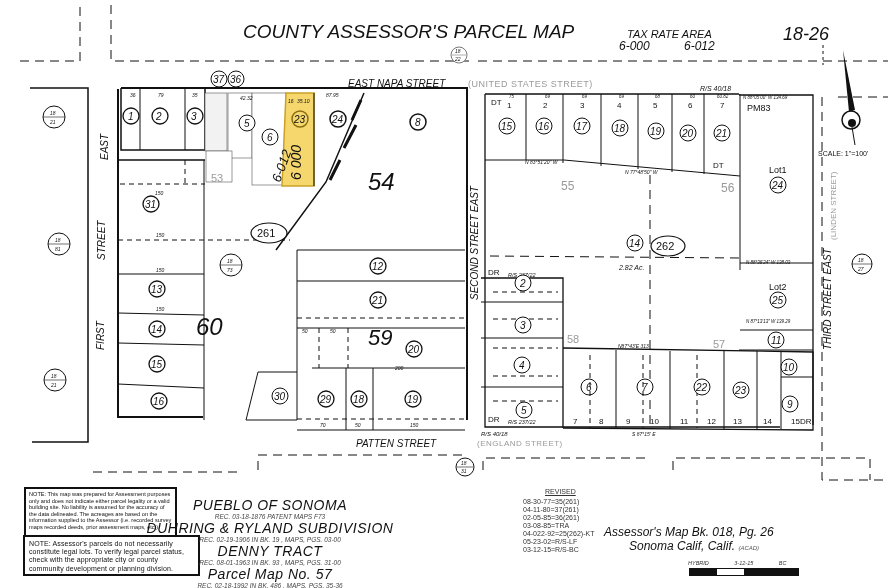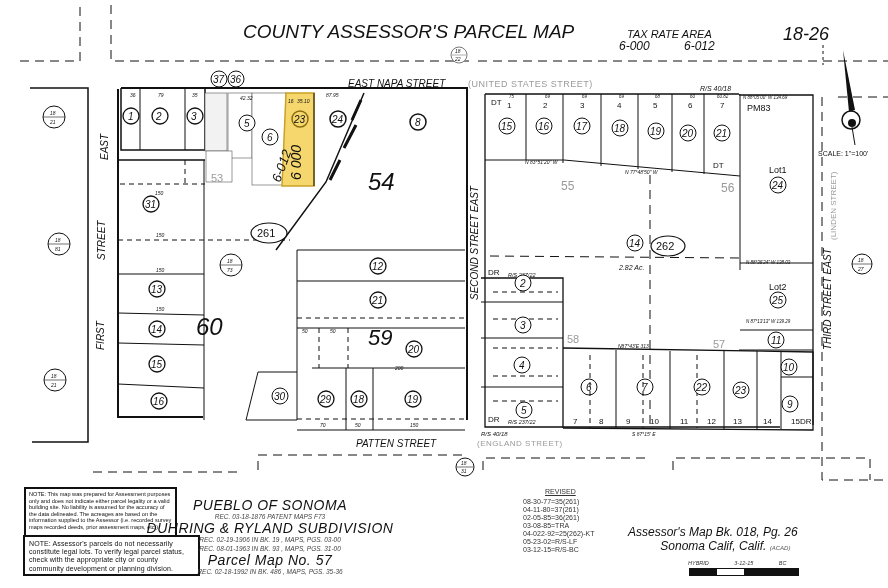--- a/index.html
+++ b/index.html
@@ -11,21 +11,21 @@
   .ln { stroke:#111; fill:none; }
   .dash { stroke:#111; fill:none; stroke-dasharray:9 6; }
   .sdash { stroke:#111; fill:none; stroke-dasharray:5 4; }
   .note1 { position:absolute; left:24px; top:487px; width:153px; height:57px; border:2px solid #111; font-size:5.6px; line-height:6.6px; padding:2px 3px; box-sizing:border-box; background:#fff; color:#111; }
   .note2 { position:absolute; left:23px; top:535px; width:177px; height:41px; border:2px solid #111; font-size:7px; line-height:8.2px; padding:3px 4px; box-sizing:border-box; background:#fff; color:#111; letter-spacing:0.1px; }
   .titles { position:absolute; left:80px; top:498px; width:380px; text-align:center; color:#111; font-style:italic; }
   .titles .big { font-size:14px; line-height:14px; letter-spacing:0.5px; }
   .titles .rec { font-size:6.5px; line-height:9px; color:#444; }
   .revised { position:absolute; left:523px; top:488px; font-size:7px; line-height:8px; color:#333; }
   .revised .hd { margin-left:22px; text-decoration:underline; margin-bottom:2px; }
-  .assessor { position:absolute; left:628px; top:525px; color:#111; font-style:italic;text-align:center; }
+  .assessor { position:absolute; left:604px; top:525px; color:#111; font-style:italic; }
   .assessor .l1 { font-size:12px; }
   .assessor .l2 { font-size:12px; margin-left:25px; }
   .assessor .acad { font-size:6px; color:#555; font-style:italic; }
   .scalebar { position:absolute; left:688px; top:560px; font-size:5.5px; color:#333; font-style:italic; }
   .bar { position:absolute; left:689px; top:568px; height:6px; width:108px; border:1px solid #111; display:flex; }
   .bar div { height:100%; }
 </style>
 </head>
 <body>
 
@@ -377,20 +377,21 @@
 </svg>
 
 <div class="note1">NOTE: This map was prepared for Assessment purposes only and does not indicate either parcel legality or a valid building site. No liability is assumed for the accuracy of the data delineated. The acreages are based on the information supplied to the Assessor (i.e. recorded survey maps recorded deeds, prior assessment maps, etc.)</div>
 <div class="note2">NOTE:   Assessor's parcels do not necessarily constitute legal lots. To verify legal parcel status, check with the appropriate city or county community development or planning division.</div>
 
 <div class="titles">
   <div class="big">PUEBLO OF SONOMA</div>
   <div class="rec">REC. 03-18-1876 PATENT MAPS F73</div>
   <div class="big">DUHRING &amp; RYLAND SUBDIVISION</div>
   <div class="rec">REC. 02-19-1906 IN BK. 19 , MAPS, PGS. 03-00</div>
+  <div class="big">DENNY TRACT</div>
   <div class="rec">REC. 08-01-1963 IN BK. 93 , MAPS, PGS. 31-00</div>
   <div class="big">Parcel Map No. 57</div>
   <div class="rec">REC. 02-18-1992 IN BK. 486 , MAPS, PGS. 35-36</div>
 </div>
 
 <div class="revised">
   <div class="hd">REVISED</div>
   <div>08-30-77=35(261)</div>
   <div>04-11-80=37(261)</div>
   <div>02-05-85=36(261)</div>

